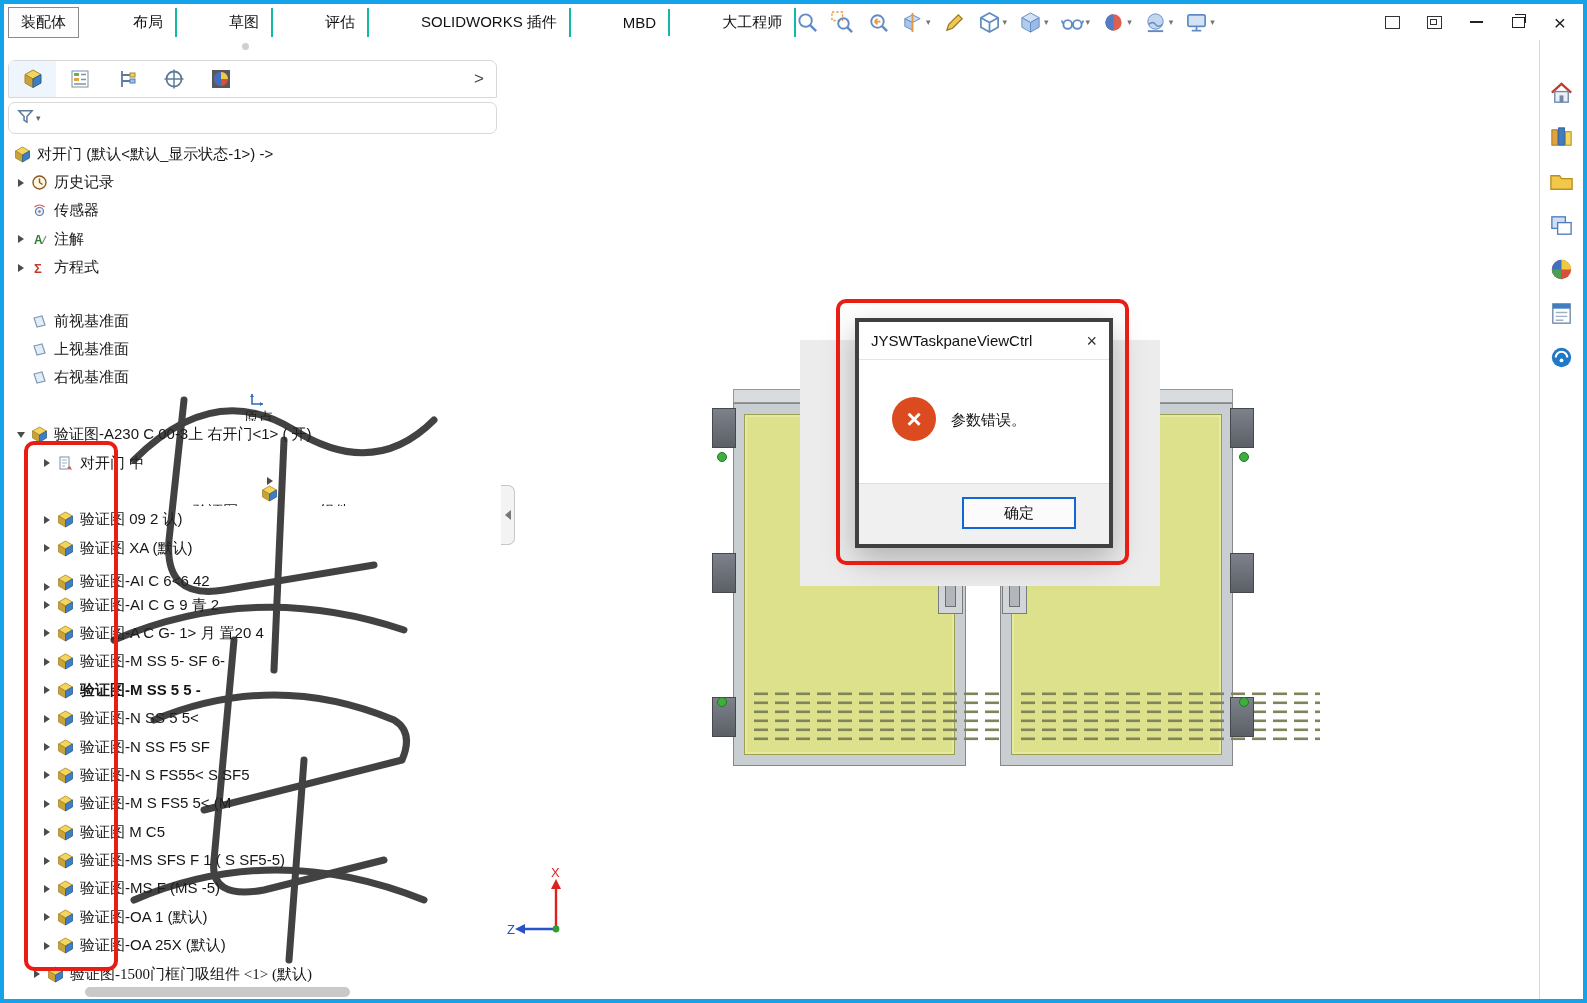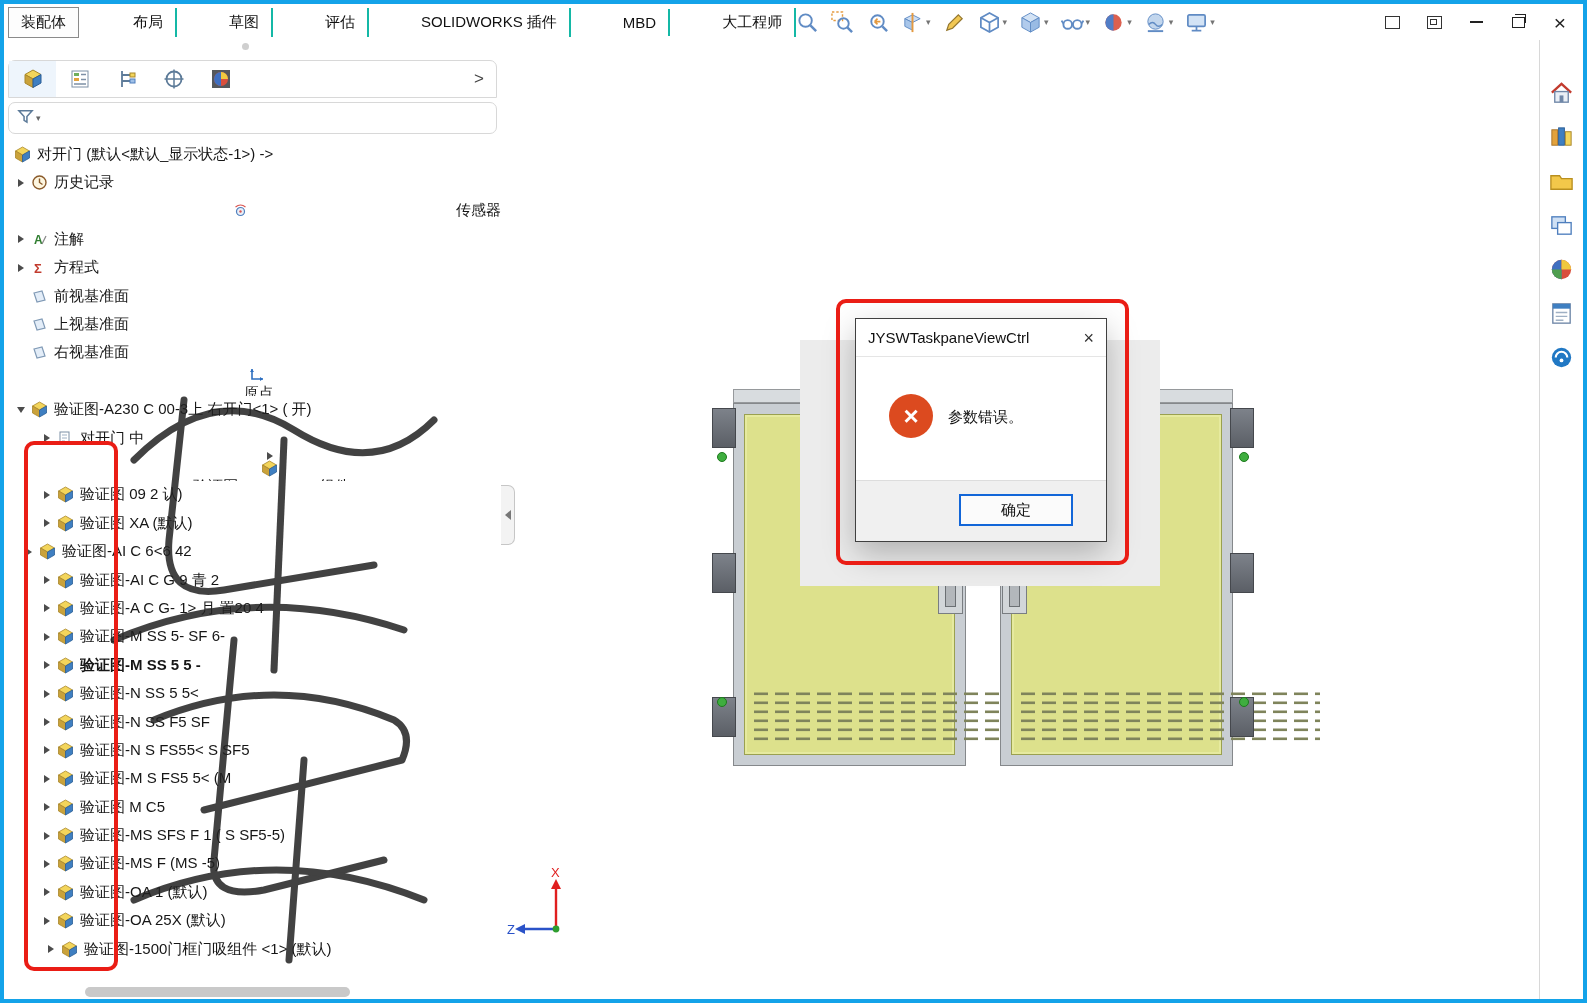--- a/index.html
+++ b/index.html
@@ -72,21 +72,21 @@
               border:1px solid #9aa050;box-shadow:inset 0 0 0 2px #e6ea9f;}
   .louvers{position:absolute;left:8px;right:8px;bottom:8px;height:56px;}
   .hinge{position:absolute;width:24px;height:40px;background:linear-gradient(#7d828a,#5b5f66);
          border:1px solid #45484d;box-sizing:border-box;z-index:2;}
   .screw{position:absolute;width:10px;height:10px;border-radius:50%;background:#3fae3f;border:1px solid #1d7a1d;box-sizing:border-box;z-index:3;}
   .door-handle{position:absolute;width:25px;height:36px;background:#d2d6d9;border:1px solid #797d81;box-sizing:border-box;z-index:2;}
   .door-handle::after{content:'';position:absolute;left:6px;top:6px;right:6px;bottom:6px;background:#b3b7bb;border:1px solid #6b6f73;}
 
   
   .dialog{position:absolute;left:354px;top:278px;width:250px;height:222px;background:#fff;
-          border:1px solid #404040;box-shadow:0 12px 30px rgba(0,0,0,.25);z-index:4;}
+          border:4px solid #404040;box-shadow:0 12px 30px rgba(0,0,0,.25);z-index:4;}
   .dialog-titlebar{position:absolute;left:0;top:0;right:0;height:38px;display:flex;align-items:center;
                    padding:0 12px;border-bottom:1px solid #e5e5e5;box-sizing:border-box;}
   .dialog-title{font-size:15px;color:#111;}
   .dialog-close{margin-left:auto;font-size:18px;color:#333;line-height:1;}
   .err-icon{position:absolute;left:33px;top:75px;width:44px;height:44px;border-radius:50%;background:#dc4a1f;
             display:flex;align-items:center;justify-content:center;color:#fff;font-size:26px;font-weight:bold;}
   .err-text{position:absolute;left:92px;top:89px;font-size:15px;color:#111;}
   .dialog-footer{position:absolute;left:0;right:0;bottom:0;height:60px;background:#f0f0f0;border-top:1px solid #ddd;}
   .ok-btn{position:absolute;left:103px;top:13px;width:114px;height:32px;background:#fbfbfb;
           border:2px solid #1266d8;font-size:15px;color:#111;display:flex;align-items:center;justify-content:center;box-sizing:border-box;}
@@ -291,21 +291,21 @@
         <div class="tree-row" style="padding-left: 8px;">
           <span class="arr arr-r"></span>
           <span class="t-icon">
             <svg viewBox="0 0 17 17">
               <circle cx="8.5" cy="8.5" r="6.5" fill="#fdf6e0" stroke="#8a5a2a" stroke-width="1.4"></circle>
               <path d="M8.5 4.5 V8.5 L11.5 10.5" stroke="#8a5a2a" stroke-width="1.4" fill="none"></path>
             </svg>
           </span>
           <span class="t-label">历史记录</span>
         </div>
-        <div class="tree-row" style="padding-left: 8px; justify-content: space-between;">
+        <div class="tree-row" style="padding-left: 8px;">
           <span class="arr arr-b"></span>
           <span class="t-icon">
             <svg viewBox="0 0 17 17">
               <circle cx="8.5" cy="9.5" r="4" fill="#e8eff8" stroke="#4f7fbe" stroke-width="1.2"></circle>
               <circle cx="8.5" cy="9.5" r="1.2" fill="#d9534f"></circle>
               <path d="M3.5 5 q5 -4 10 0" stroke="#d9534f" stroke-width="1.2" fill="none"></path>
             </svg>
           </span>
           <span class="t-label">传感器</span>
         </div>
@@ -321,21 +321,21 @@
         </div>
         <div class="tree-row" style="padding-left: 8px;">
           <span class="arr arr-r"></span>
           <span class="t-icon">
             <svg viewBox="0 0 17 17">
               <text x="3" y="13.5" font-size="13" font-weight="bold" fill="#c23b2e">Σ</text>
             </svg>
           </span>
           <span class="t-label">方程式</span>
         </div>
-        <div class="tree-row" style="padding-left: 8px;">
+        <div class="tree-row" style="padding-left: 8px; margin-top: 25px;">
           <span class="arr arr-b"></span>
           <span class="t-icon">
             <svg viewBox="0 0 17 17">
               <path d="M3 5 L11 3 L14 12 L6 14 Z" fill="#e3edf8" stroke="#7f99b5" stroke-width="1.2"></path>
             </svg>
           </span>
           <span class="t-label">前视基准面</span>
         </div>
         <div class="tree-row" style="padding-left: 8px;">
           <span class="arr arr-b"></span>
@@ -413,21 +413,21 @@
           <span class="arr arr-r"></span>
           <span class="t-icon">
             <svg viewBox="0 0 17 17">
               <path d="M8.5 1 L15.5 5 L8.5 9 L1.5 5 Z" fill="#f3d55b" stroke="#a8872b" stroke-width=".8"></path>
               <path d="M1.5 5 V12 L8.5 16 V9 Z" fill="#caa23a" stroke="#a8872b" stroke-width=".8"></path>
               <path d="M15.5 5 V12 L8.5 16 V9 Z" fill="#3f7fc1" stroke="#2b5e96" stroke-width=".8"></path>
             </svg>
           </span>
           <span class="t-label">验证图 XA (默认)</span>
         </div>
-        <div class="tree-row" style="padding-left: 16px;">
+        <div class="tree-row" style="padding-left: 34px; align-items: flex-end;">
           <span class="arr arr-r"></span>
           <span class="t-icon">
             <svg viewBox="0 0 17 17">
               <path d="M8.5 1 L15.5 5 L8.5 9 L1.5 5 Z" fill="#f3d55b" stroke="#a8872b" stroke-width=".8"></path>
               <path d="M1.5 5 V12 L8.5 16 V9 Z" fill="#caa23a" stroke="#a8872b" stroke-width=".8"></path>
               <path d="M15.5 5 V12 L8.5 16 V9 Z" fill="#3f7fc1" stroke="#2b5e96" stroke-width=".8"></path>
             </svg>
           </span>
           <span class="t-label">验证图-AI C 6&lt;6 42</span>
         </div>
@@ -567,21 +567,21 @@
           <span class="arr arr-r"></span>
           <span class="t-icon">
             <svg viewBox="0 0 17 17">
               <path d="M8.5 1 L15.5 5 L8.5 9 L1.5 5 Z" fill="#f3d55b" stroke="#a8872b" stroke-width=".8"></path>
               <path d="M1.5 5 V12 L8.5 16 V9 Z" fill="#caa23a" stroke="#a8872b" stroke-width=".8"></path>
               <path d="M15.5 5 V12 L8.5 16 V9 Z" fill="#3f7fc1" stroke="#2b5e96" stroke-width=".8"></path>
             </svg>
           </span>
           <span class="t-label">验证图-OA 25X (默认)</span>
         </div>
-        <div class="tree-row" style="padding-left: 38px;">
+        <div class="tree-row" style="padding-left: 24px; font-family: Liberation Serif, serif;">
           <span class="arr arr-r"></span>
           <span class="t-icon">
             <svg viewBox="0 0 17 17">
               <path d="M8.5 1 L15.5 5 L8.5 9 L1.5 5 Z" fill="#f3d55b" stroke="#a8872b" stroke-width=".8"></path>
               <path d="M1.5 5 V12 L8.5 16 V9 Z" fill="#caa23a" stroke="#a8872b" stroke-width=".8"></path>
               <path d="M15.5 5 V12 L8.5 16 V9 Z" fill="#3f7fc1" stroke="#2b5e96" stroke-width=".8"></path>
             </svg>
           </span>
           <span class="t-label">验证图-1500门框门吸组件 &lt;1&gt; (默认)</span>
         </div>

